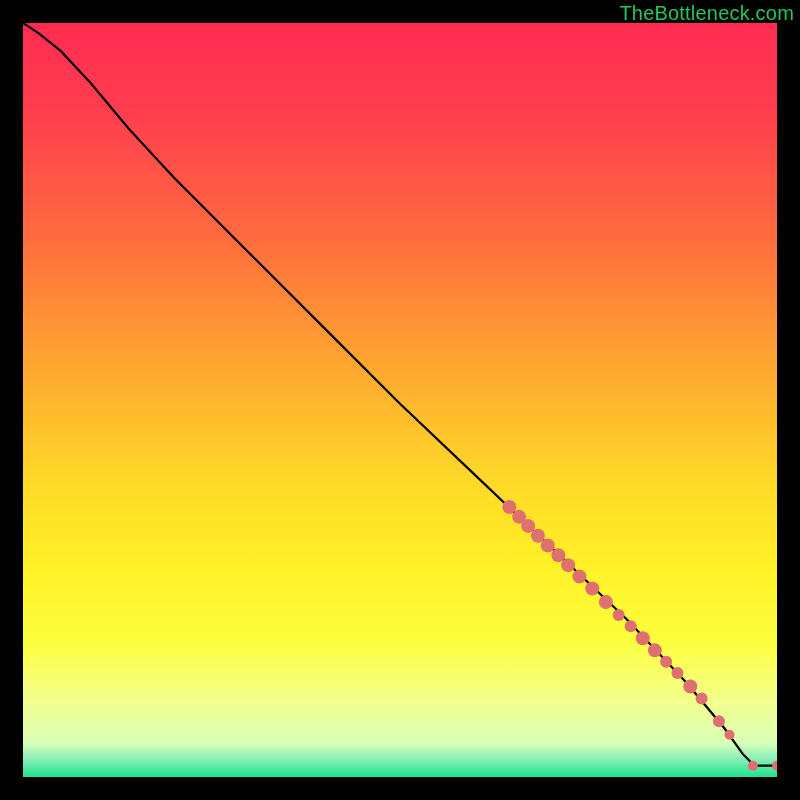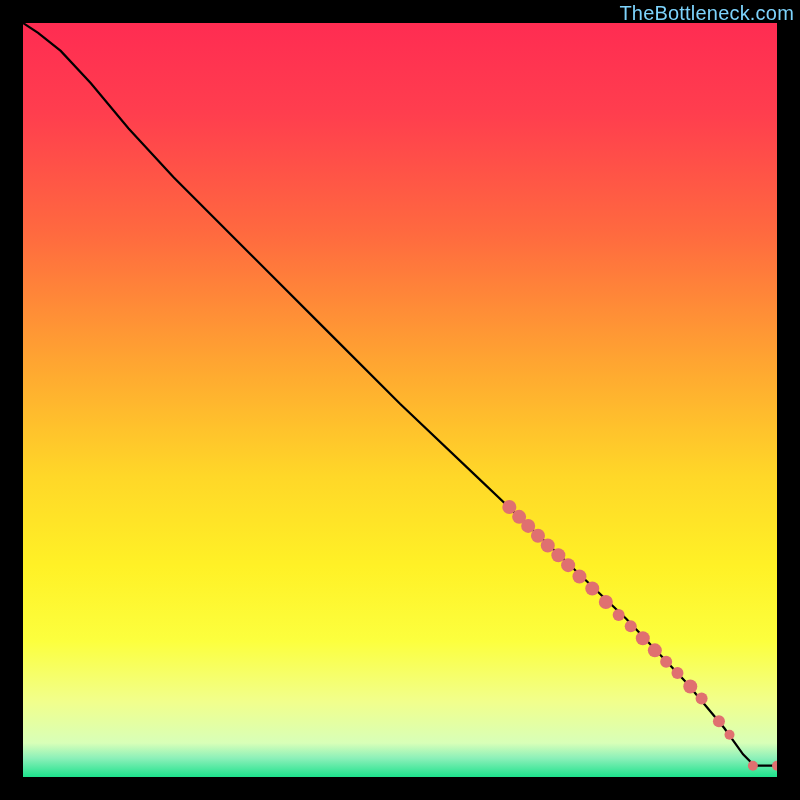--- a/index.html
+++ b/index.html
@@ -28,21 +28,21 @@
     position: absolute;
     left: 0;
     top: 0;
     width: 754px;
     height: 754px;
   }
   .watermark {
     position: absolute;
     top: 2px;
     right: 6px;
-    color: #7dd3fc;
+    color: #22c55e;
     font-size: 20px;
     font-weight: 500;
     letter-spacing: 0.2px;
     user-select: none;
   }
 </style>
 </head>
 <body>
 
 <div class="stage">

